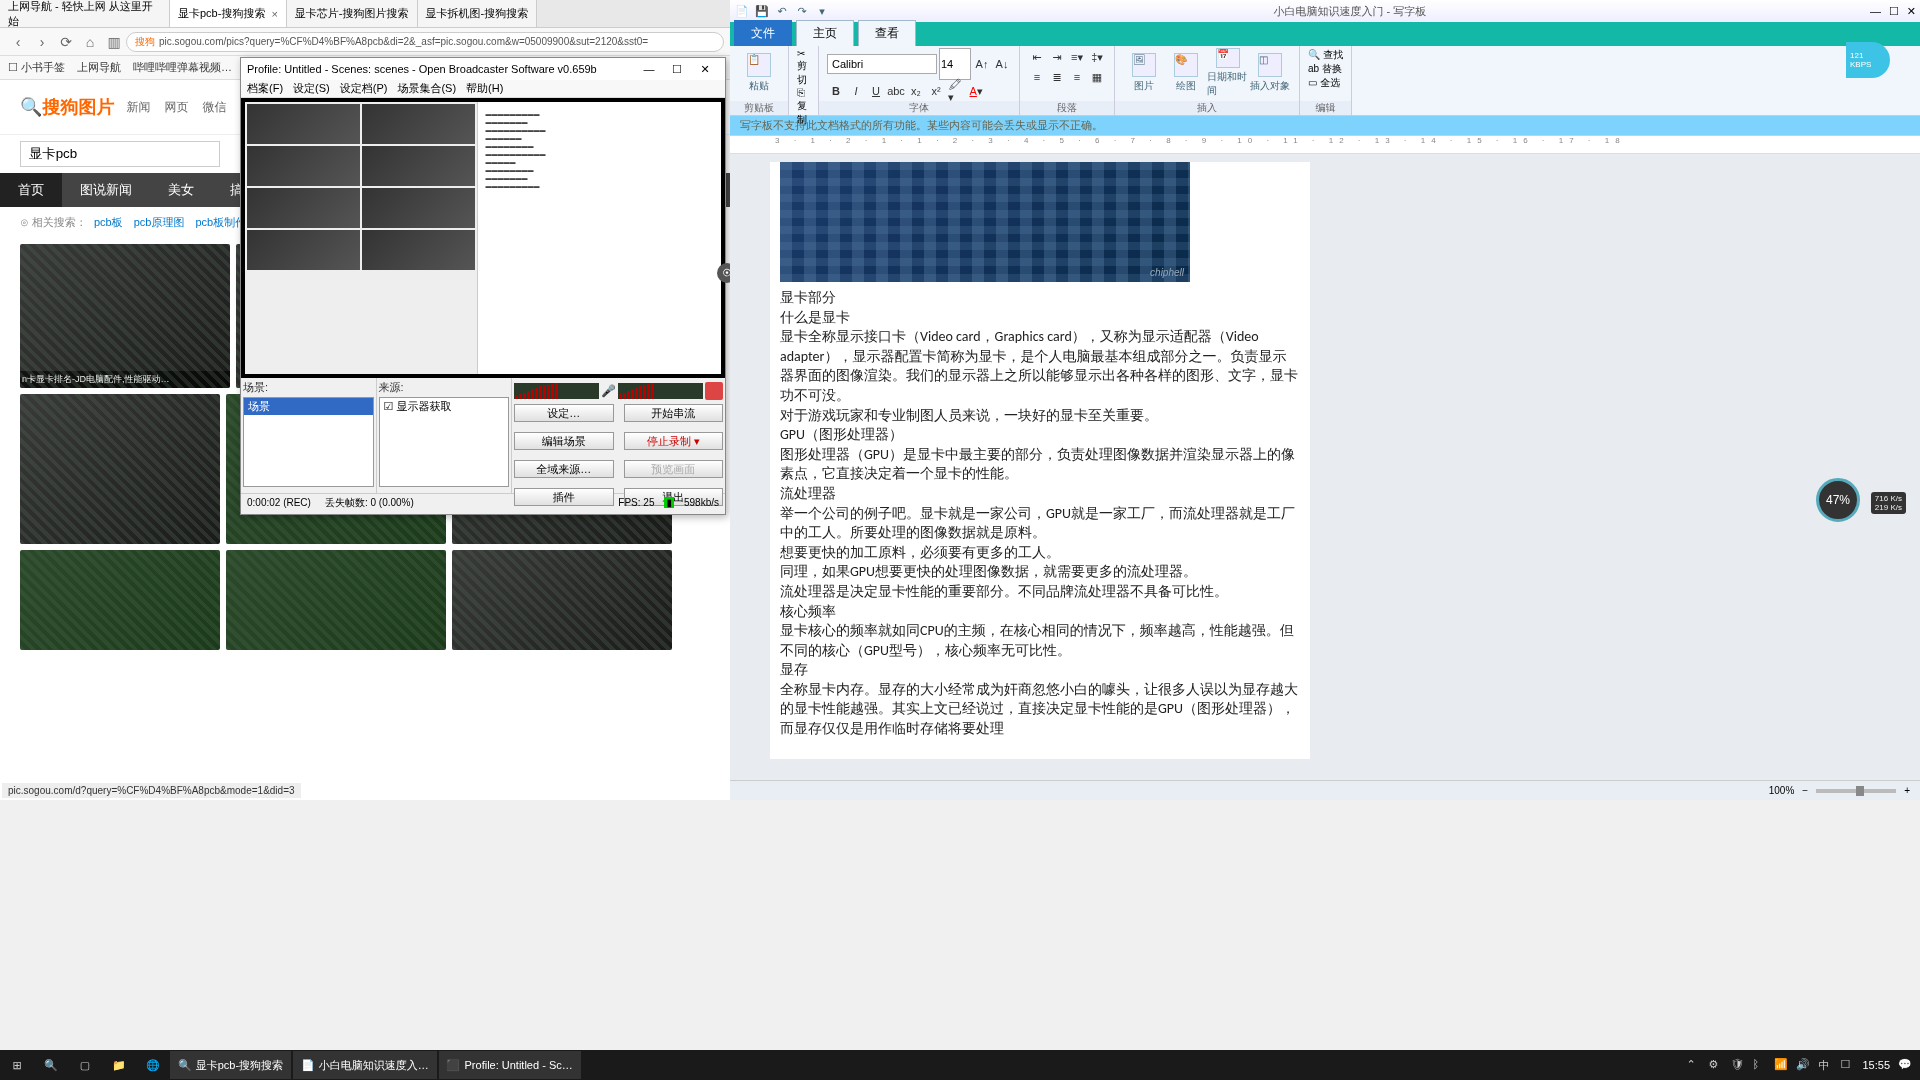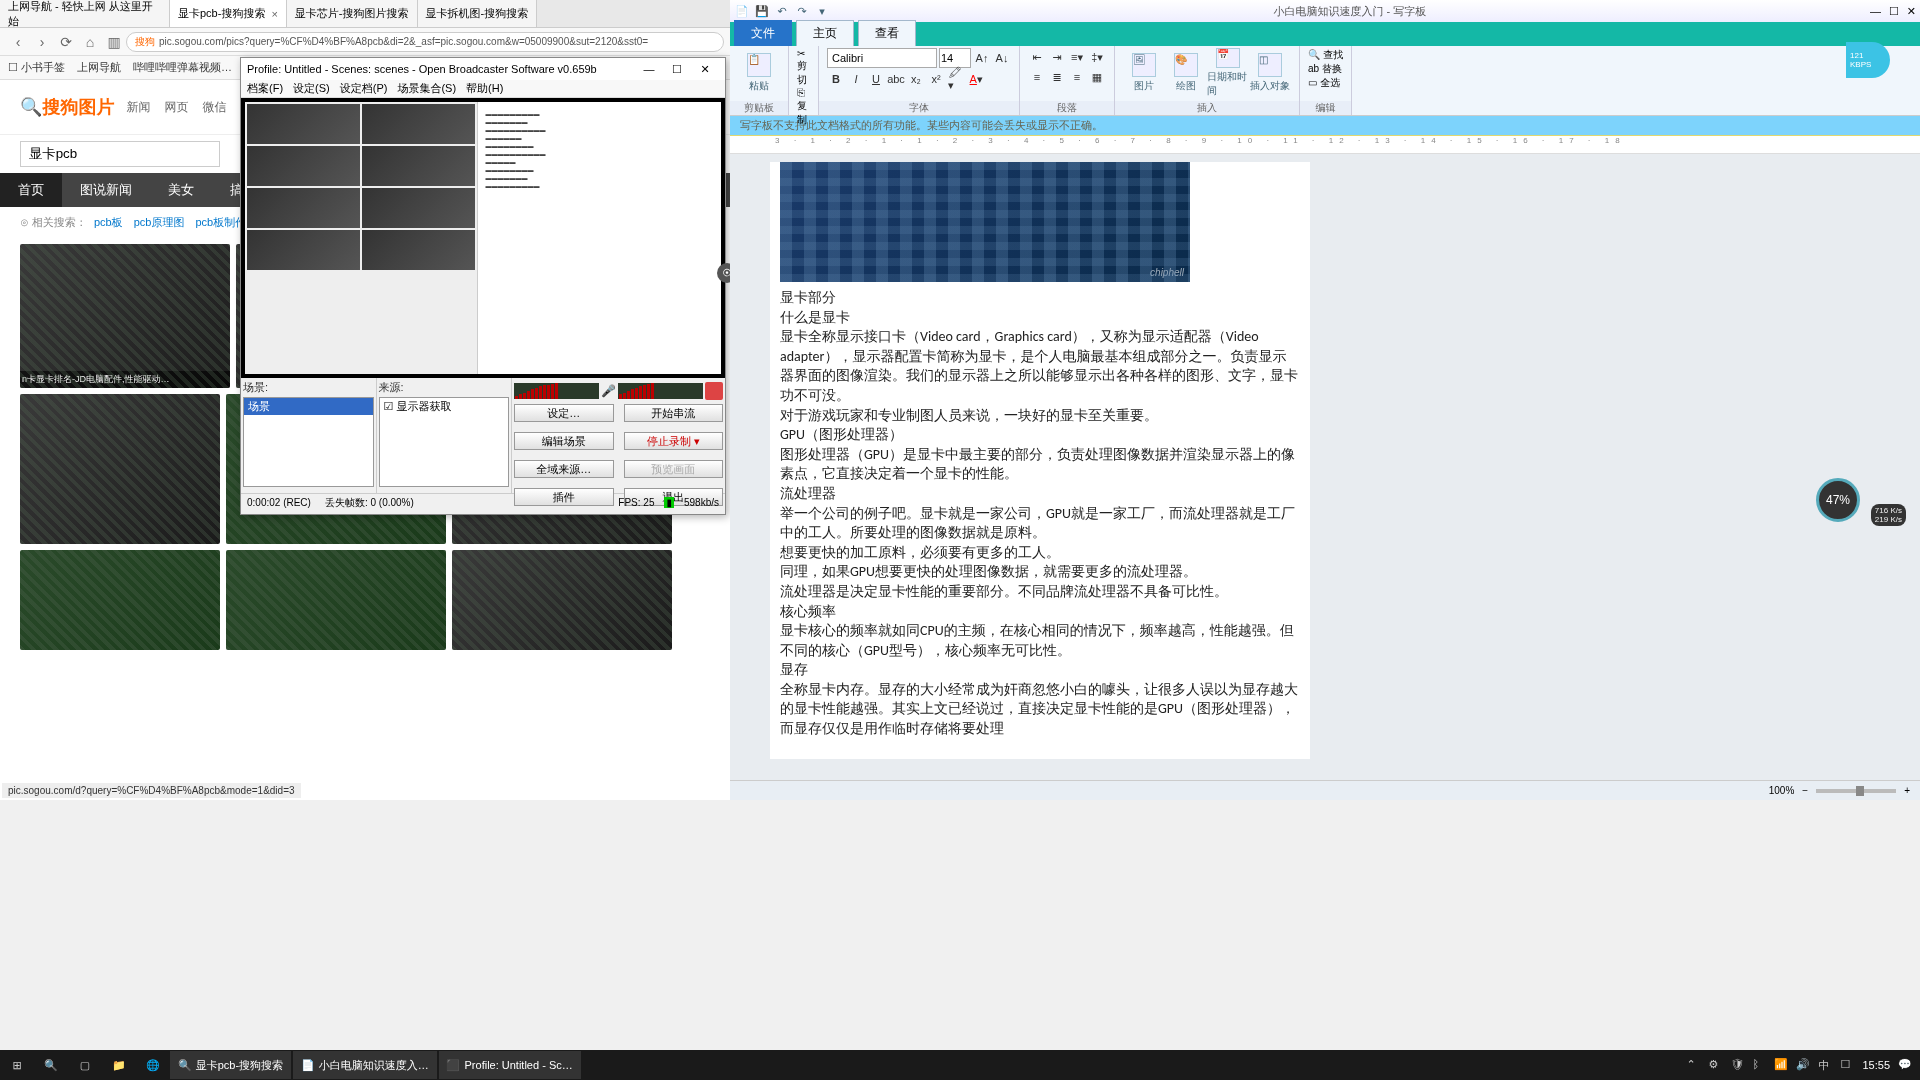--- a/index.html
+++ b/index.html
@@ -74,38 +74,38 @@
 .wp-tab { padding: 4px 16px; font-size: 12px; border: 1px solid #a3b8cc; border-bottom: none; margin-left: 4px; background: #f0f6fc; }
 .wp-tab.on { background: #2673c9; color: #fff; border-color: #2673c9; }
 .ribbon { height: 70px; background: #f0f6fc; border-bottom: 1px solid #ccc; display: flex; }
 .rib-group { border-right: 1px solid #ccd; padding: 2px 8px; display: flex; flex-direction: column; position: relative; }
 .rib-group-label { position: absolute; bottom: 0; left: 0; right: 0; text-align: center; font-size: 10px; color: #666; background: #e8eef8; }
 .rib-row { display: flex; align-items: center; gap: 2px; margin-bottom: 2px; }
 .rib-btn { width: 18px; height: 18px; border: 1px solid transparent; display: flex; align-items: center; justify-content: center; font-size: 11px; color: #333; }
 .rib-big { width: 42px; height: 50px; display: flex; flex-direction: column; align-items: center; justify-content: center; font-size: 10px; color: #467; gap: 2px; }
 .rib-big .ico { width: 24px; height: 24px; background: #eef; border: 1px solid #acd; }
 .font-sel { width: 110px; height: 20px; border: 1px solid #aaa; font-size: 11px; padding: 0 4px; background: #fff; }
-.size-sel { width: 32px; height: 20px; border: 1px solid #aaa; font-size: 11px; padding: 0 1px; background: #fff; }
+.size-sel { width: 32px; height: 32px; border: 1px solid #aaa; font-size: 11px; padding: 0 1px; background: #fff; }
 .warn-bar { height: 20px; background: #7dd3fc; border-bottom: 1px solid #e0d870; font-size: 11px; color: #665; padding: 0 10px; display: flex; align-items: center; }
 .ruler { height: 18px; background: #fff; border-bottom: 1px solid #ddd; font-size: 8px; color: #888; padding-left: 45px; letter-spacing: 6px; }
 .doc-area { flex: 1; background: #e8ecf0; overflow: auto; padding: 8px 0 0 40px; }
 .page { width: 540px; background: #fff; padding: 0 10px 20px 10px; }
 .doc-img { width: 410px; height: 120px; background: linear-gradient(135deg, #1a3a6a, #0a2a4a); margin-bottom: 6px; position: relative; overflow: hidden; }
 .doc-img::after { content: ""; position: absolute; inset: 0; background: repeating-linear-gradient(90deg, rgba(100,140,180,.3) 0 12px, transparent 12px 24px), repeating-linear-gradient(0deg, rgba(100,140,180,.2) 0 8px, transparent 8px 16px); }
 .chip-wm { position: absolute; right: 6px; bottom: 4px; color: rgba(255,255,255,.6); font-size: 10px; font-style: italic; }
 .doc-text { font-size: 14px; line-height: 1.4; color: #222; font-family: "Calibri","Microsoft YaHei"; }
 .doc-text p { margin: 0; }
 .wp-status { height: 20px; background: #e8eef4; border-top: 1px solid #ccc; display: flex; align-items: center; justify-content: flex-end; padding: 0 10px; font-size: 10px; gap: 8px; }
 .zoom-slider { width: 80px; height: 4px; background: #bbb; position: relative; }
 .zoom-slider::after { content:""; position:absolute; left:50%; top:-3px; width:8px; height:10px; background:#888; }
 
 
 .kbps-badge { position: absolute; right: 30px; top: 42px; width: 44px; height: 36px; background: #3cc3e5; border-radius: 0 20px 20px 0; color: #fff; font-size: 8px; padding: 2px 4px; display: flex; flex-direction: column; justify-content: center; }
 .circle-gauge { position: absolute; right: 60px; top: 478px; width: 44px; height: 44px; border-radius: 50%; background: #333; color: #fff; display: flex; align-items: center; justify-content: center; font-size: 12px; border: 3px solid #5ab; }
-.net-stats { position: absolute; right: 14px; top: 504px; font-size: 8px; color: #eee; background: #333; padding: 2px 4px; border-radius: 8px; }
+.net-stats { position: absolute; right: 14px; top: 492px; font-size: 8px; color: #eee; background: #333; padding: 2px 4px; border-radius: 3px; }
 
 
 .taskbar { position: absolute; left: 0; right: 0; bottom: 0; height: 30px; background: #1a1a1a; color: #fff; display: flex; align-items: center; font-size: 11px; }
 .tb-btn { width: 34px; height: 30px; display: flex; align-items: center; justify-content: center; color: #ccc; }
 .tb-app { height: 28px; padding: 0 8px; display: flex; align-items: center; gap: 4px; background: #333; margin-right: 2px; max-width: 160px; overflow: hidden; white-space: nowrap; }
 .tray { margin-left: auto; display: flex; align-items: center; gap: 8px; padding: 0 8px; }
 .tray-ico { width: 14px; height: 14px; color: #ccc; font-size: 11px; }
 .clock { font-size: 11px; }
 </style>
 </head>

